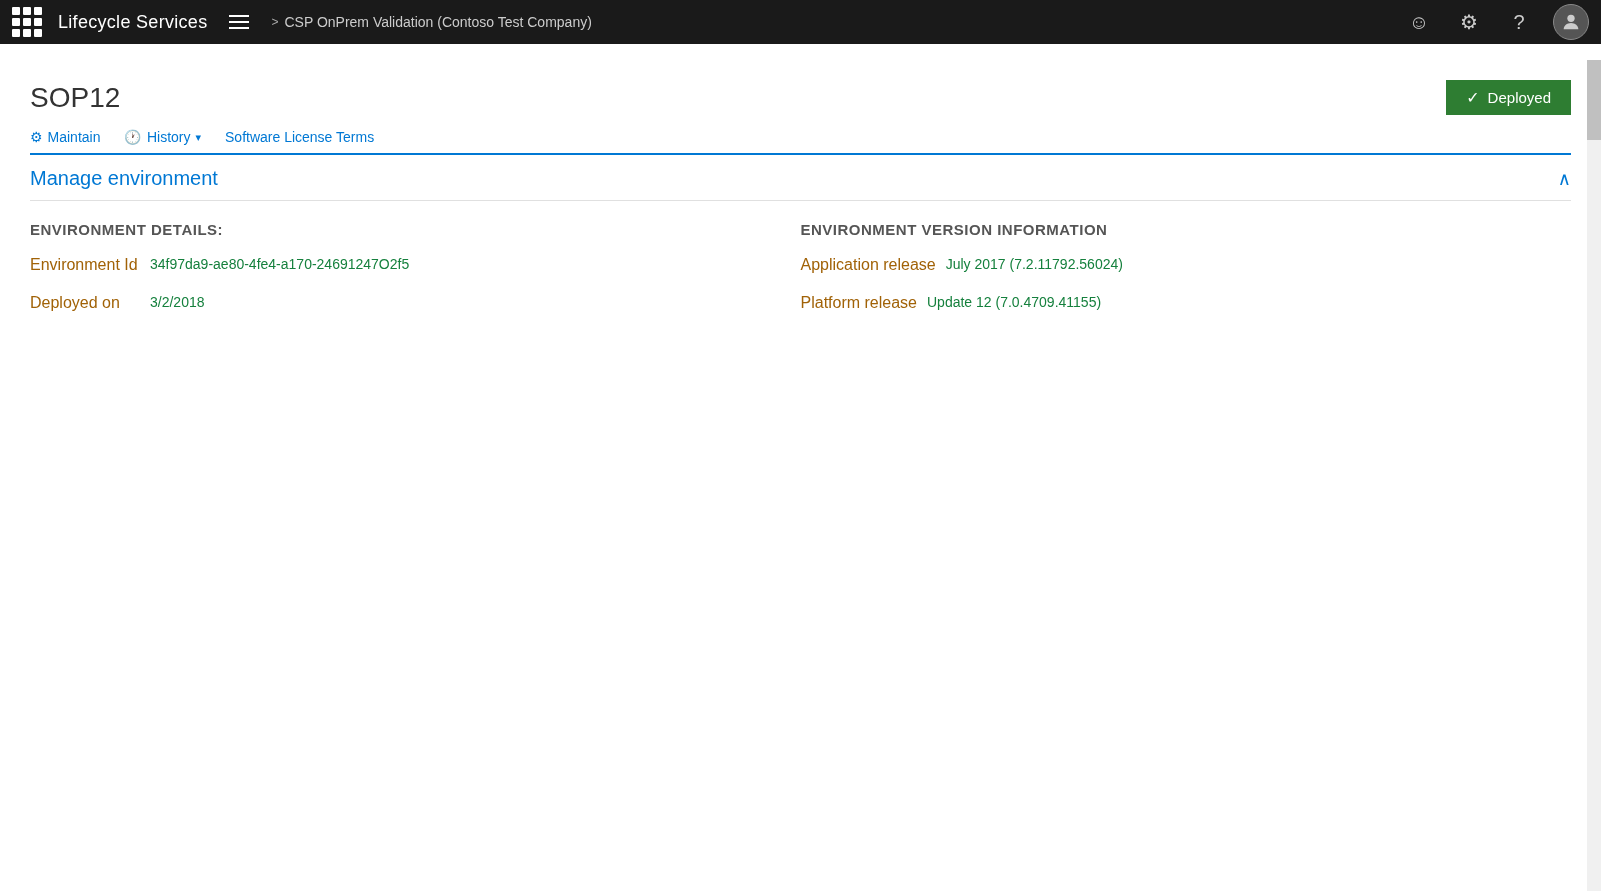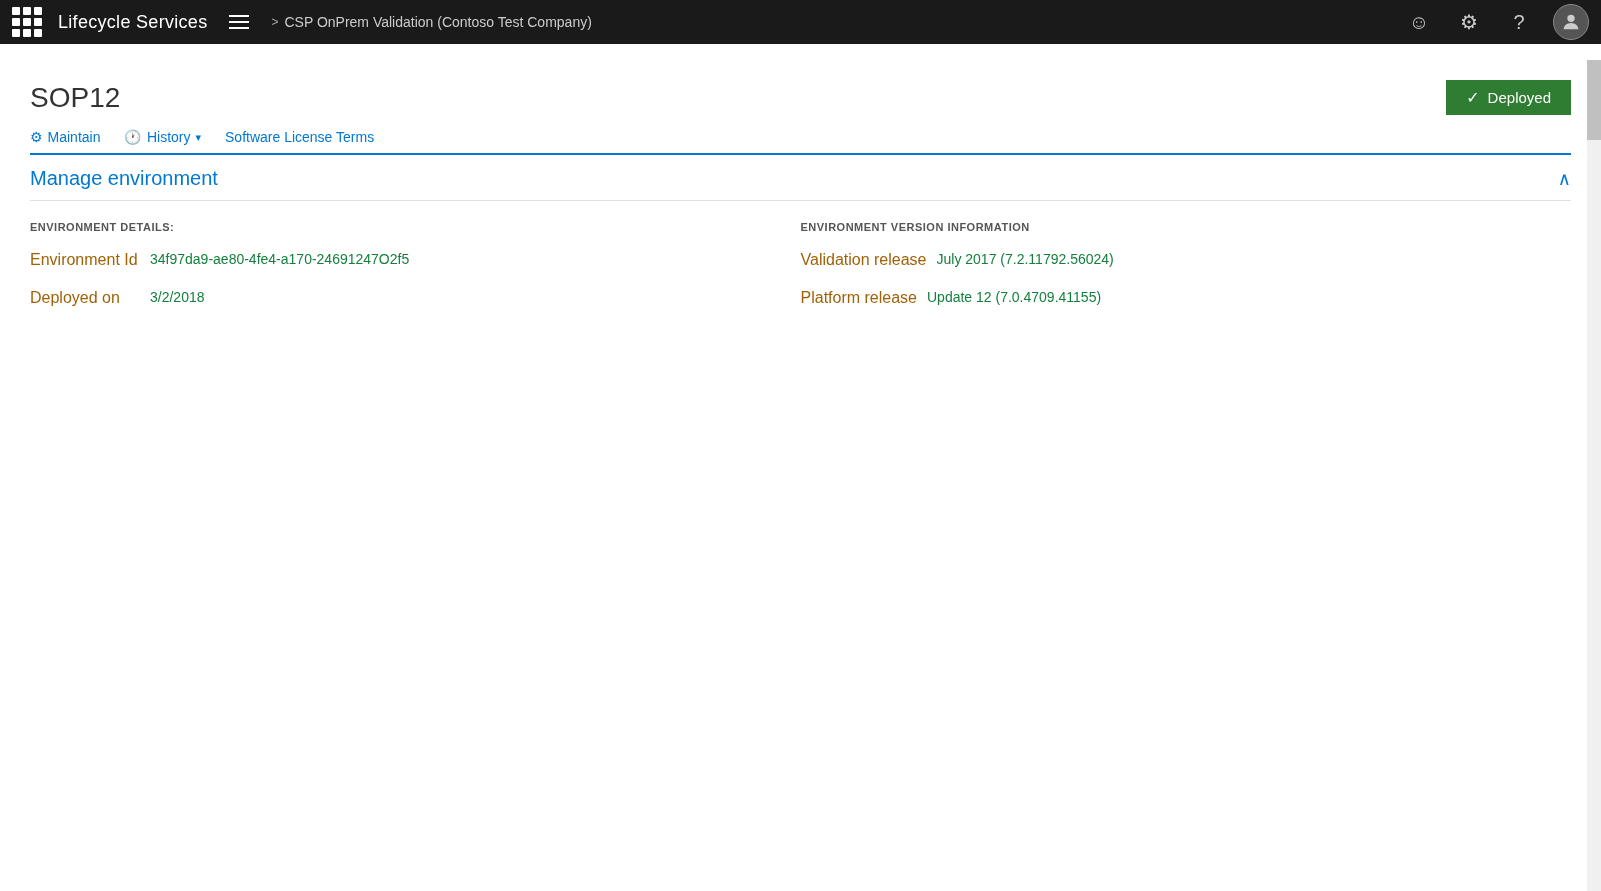--- a/index.html
+++ b/index.html
@@ -185,21 +185,21 @@
       white-space: nowrap;
     }
     .detail-value {
       color: #15803d;
       font-size: 14px;
       font-weight: 400;
     }
 
     
     .section-label {
-      font-size: 11px;
+      font-size: 15px;
       font-weight: 600;
       color: #555;
       letter-spacing: 0.5px;
       margin-bottom: 18px;
       text-transform: uppercase;
     }
   </style>
 </head>
 <body>
 
@@ -283,21 +283,21 @@
         <div class="detail-row">
           <span class="detail-label">Deployed on</span>
           <span class="detail-value">3/2/2018</span>
         </div>
       </div>
 
       <div class="details-col">
         <div class="section-label">ENVIRONMENT VERSION INFORMATION</div>
 
         <div class="detail-row">
-          <span class="detail-label">Validation release</span>
+          <span class="detail-label">Application release</span>
           <span class="detail-value">July 2017 (7.2.11792.56024)</span>
         </div>
 
         <div class="detail-row">
           <span class="detail-label">Platform release</span>
           <span class="detail-value">Update 12 (7.0.4709.41155)</span>
         </div>
       </div>
     </div>
   </div>

